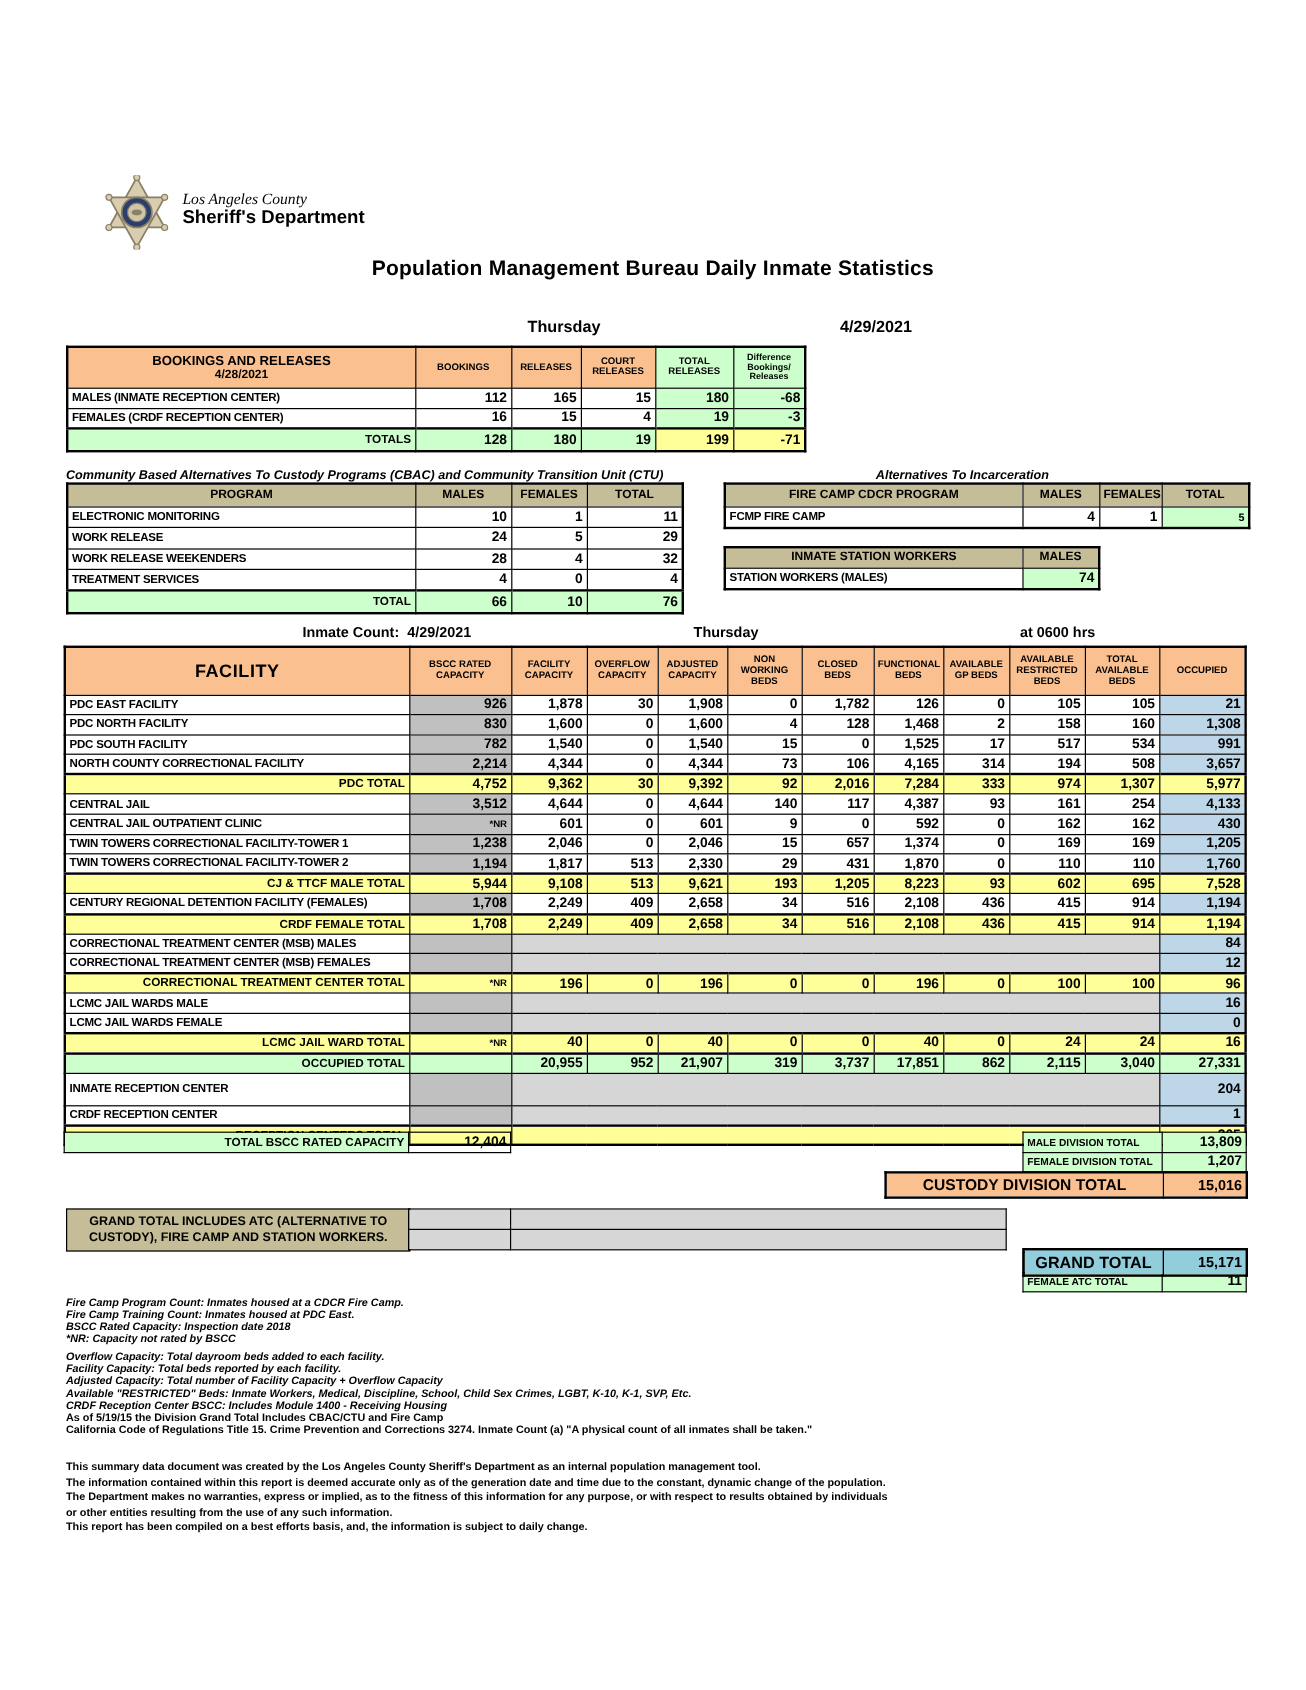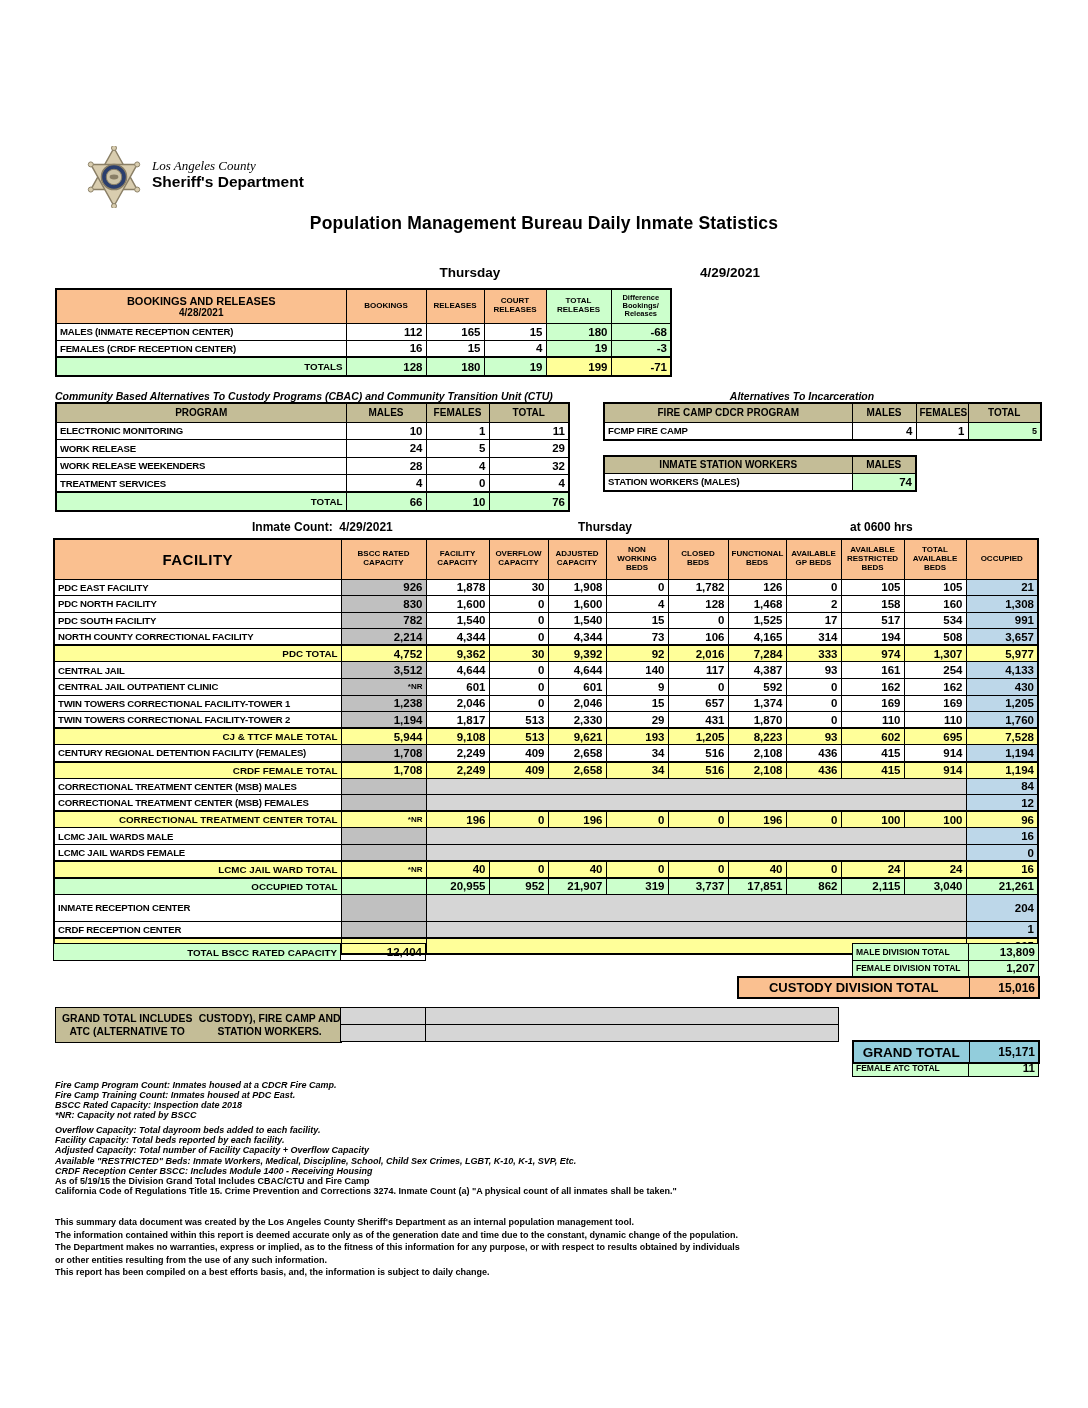--- a/index.html
+++ b/index.html
@@ -25,21 +25,21 @@
   .title{font-size:17.5px;font-weight:bold;text-align:center;width:100%;letter-spacing:.2px}
   .daytxt{font-size:13.5px;font-weight:bold;text-align:center}
   .ictxt{font-size:12px;font-weight:bold;white-space:nowrap}
   .sect-title{font-size:10.5px;font-weight:bold;font-style:italic;white-space:nowrap}
   .fn{font-size:9px;font-weight:bold;font-style:italic;line-height:1.12;white-space:nowrap}
   .fn.plain{font-style:normal}
   .fn.gap{margin-top:5px}
   .disc{font-size:9px;font-weight:bold;line-height:1.4;white-space:nowrap}
   .agency1{font-family:"Liberation Serif",serif;font-style:italic;font-size:13px;white-space:nowrap}
   .agency2{font-size:15.5px;font-weight:bold;white-space:nowrap}
-  .note-cell{display:flex;justify-content:center;align-items:center;
+  .note-cell{display:flex;flex-direction:column;justify-content:center;align-items:center;
              border:1.5px solid #000;font-size:10.4px;font-weight:bold;text-align:center;line-height:1.25}
 </style>
 </head>
 <body>
 
 <div class="page">
 
   <div class="abs" style="left:85px;top:146px">
     <svg width="58" height="62" viewBox="0 0 60 64">
       <polygon points="30,2 54,45 6,45" fill="#D9CDAF" stroke="#8a7f66" stroke-width="1.5"></polygon>
@@ -457,21 +457,21 @@
           <td class="num c-gn"></td>
           <td class="num c-gn">20,955</td>
           <td class="num c-gn">952</td>
           <td class="num c-gn">21,907</td>
           <td class="num c-gn">319</td>
           <td class="num c-gn">3,737</td>
           <td class="num c-gn">17,851</td>
           <td class="num c-gn">862</td>
           <td class="num c-gn">2,115</td>
           <td class="num c-gn">3,040</td>
-          <td class="num c-gn">21,261</td>
+          <td class="num c-gn">27,331</td>
         </tr>
     <tr style="height:27px">
           <td class="lbl">INMATE RECEPTION CENTER</td>
           <td class="c-gy"></td>
           <td class="c-gy2" colspan="9"></td>
           <td class="num c-bl">204</td>
         </tr>
     <tr style="height:16.6px">
           <td class="lbl">CRDF RECEPTION CENTER</td>
           <td class="c-gy"></td>

